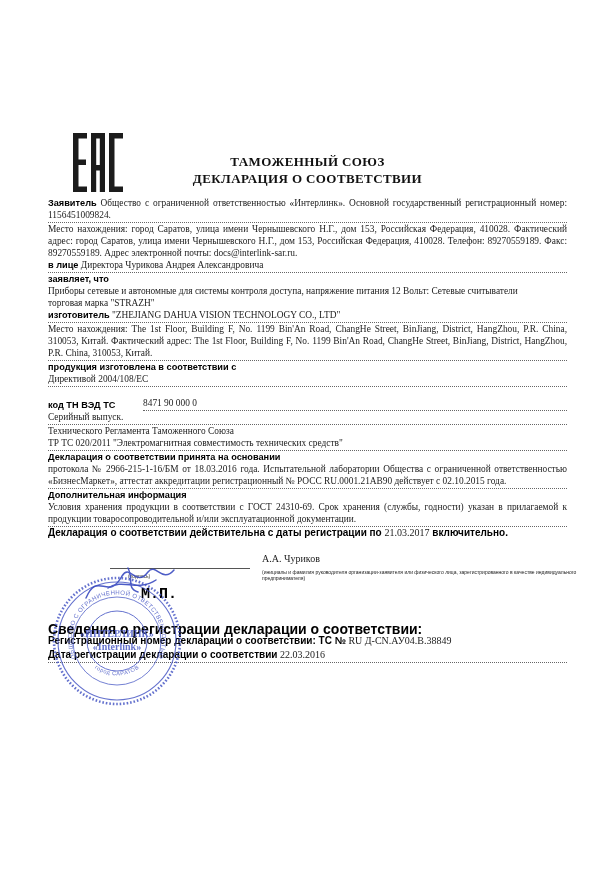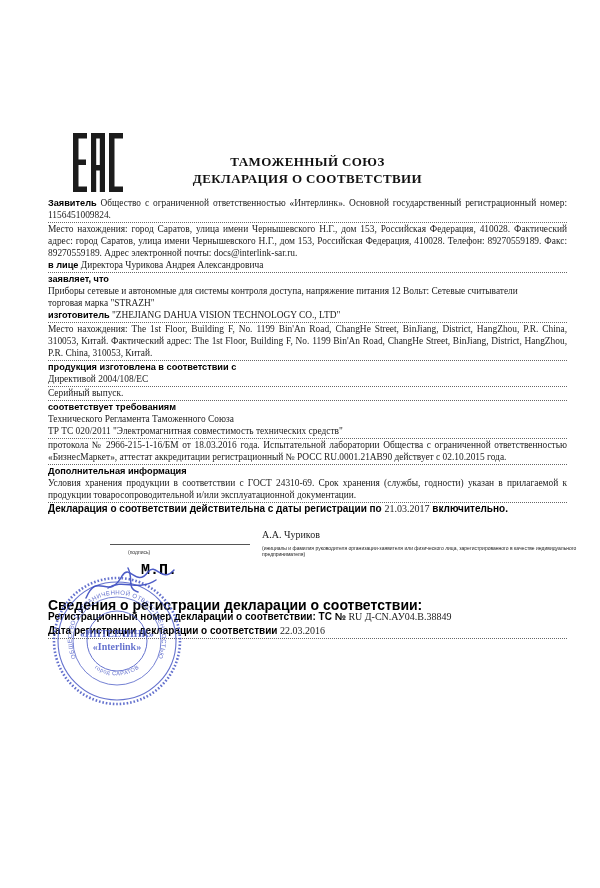--- a/index.html
+++ b/index.html
@@ -69,26 +69,30 @@
   <p class="jus">Приборы сетевые и автономные для системы контроля доступа, напряжение питания 12 Вольт: Сетевые считыватели</p>
   <p>торговая марка "STRAZH"</p>
 
   <p class="dotline"><span class="blab">изготовитель</span> <span>"ZHEJIANG DAHUA VISION TECHNOLOGY CO., LTD"</span></p>
 
   <p class="jus dotline">Место нахождения: The 1st Floor, Building F, No. 1199 Bin'An Road, ChangHe Street, BinJiang, District, HangZhou, P.R. China, 310053, Китай. Фактический адрес: The 1st Floor, Building F, No. 1199 Bin'An Road, ChangHe Street, BinJiang, District, HangZhou, P.R. China, 310053, Китай.</p>
 
   <p class="blab mt5">продукция изготовлена в соответствии с</p>
   <p class="dotline">Директивой 2004/108/ЕС</p>
 
+  <div class="tnved-row">
+    <span class="lab blab">код ТН ВЭД ТС</span>
+    <span class="val">8471 90 000 0</span>
+  </div>
   <p class="dotline">Серийный выпуск.</p>
 
-  <p class="blab">соответствует требованиям</p>
   <p>Технического Регламента Таможенного Союза</p>
   <p class="dotline">ТР ТС 020/2011 "Электромагнитная совместимость технических средств"</p>
 
+  <p class="blab mt5">Декларация о соответствии принята на основании</p>
   <p class="jus dotline">протокола № 2966-215-1-16/БМ от 18.03.2016 года. Испытательной лаборатории Общества с ограниченной ответственностью «БизнесМаркет», аттестат аккредитации регистрационный № РОСС RU.0001.21АВ90 действует с 02.10.2015 года.</p>
 
   <p class="blab">Дополнительная информация</p>
   <p class="jus dotline">Условия хранения продукции в соответствии с ГОСТ 24310-69. Срок хранения (службы, годности) указан в прилагаемой к продукции товаросопроводительной и/или эксплуатационной документации.</p>
 
   <p class="validity"><span>Декларация о соответствии действительна с даты регистрации по</span> <span class="date">21.03.2017</span> <span>включительно.</span></p>
 
   <div class="sig-block">
     <div class="sig-line"></div>
     <div class="sig-caption">(подпись)</div>

